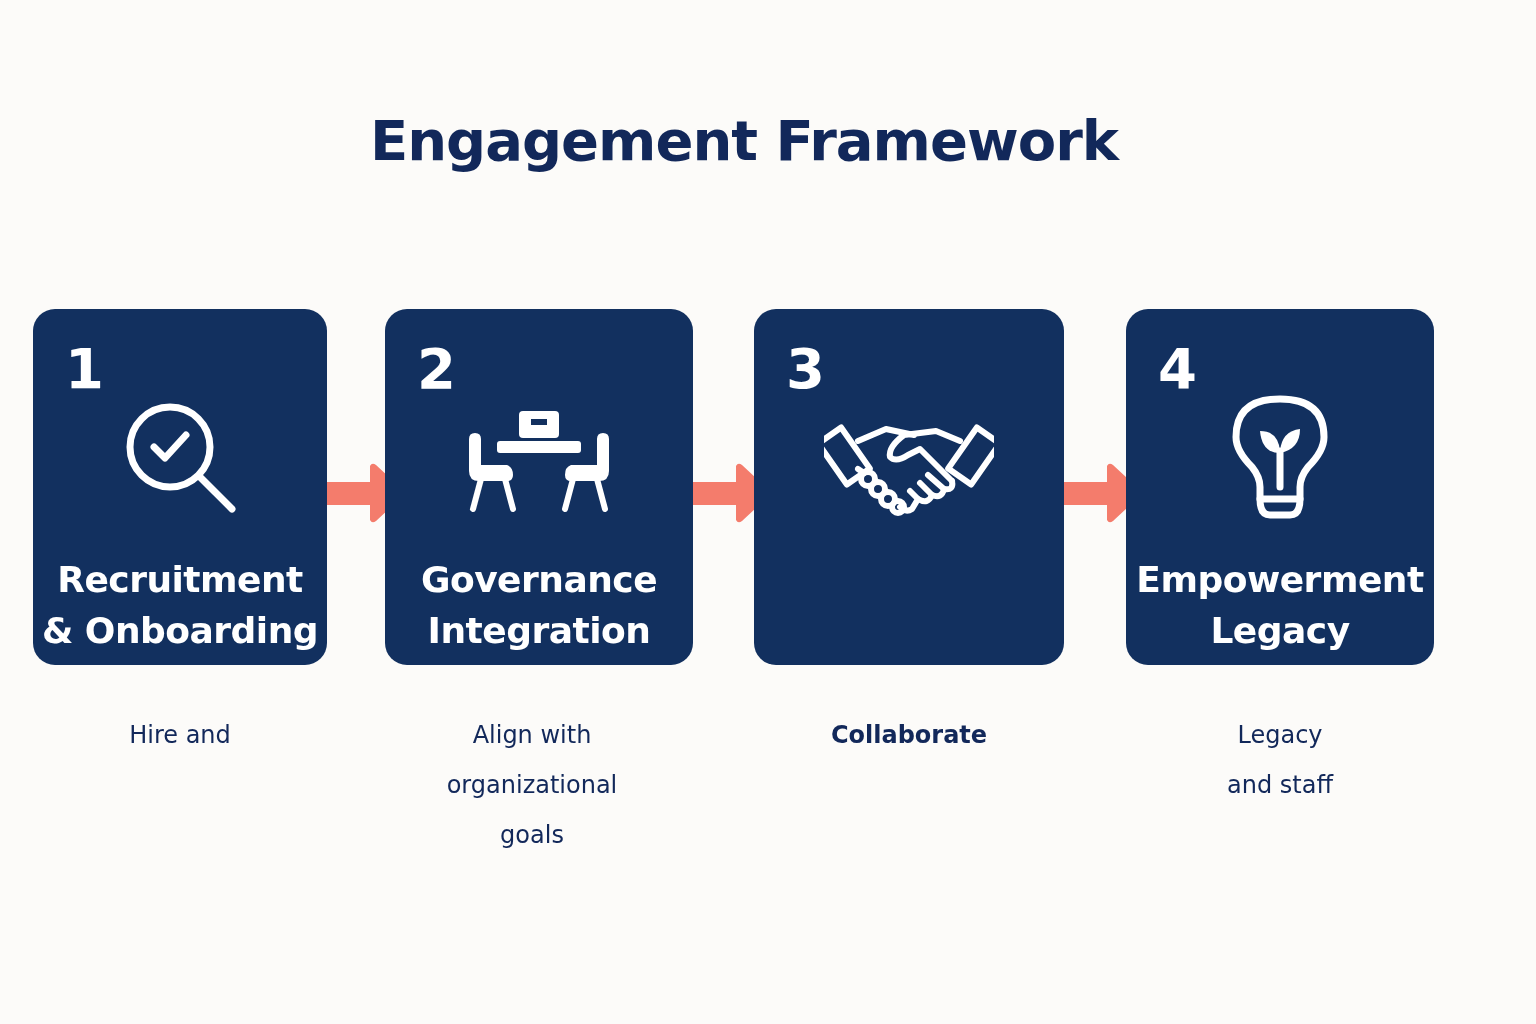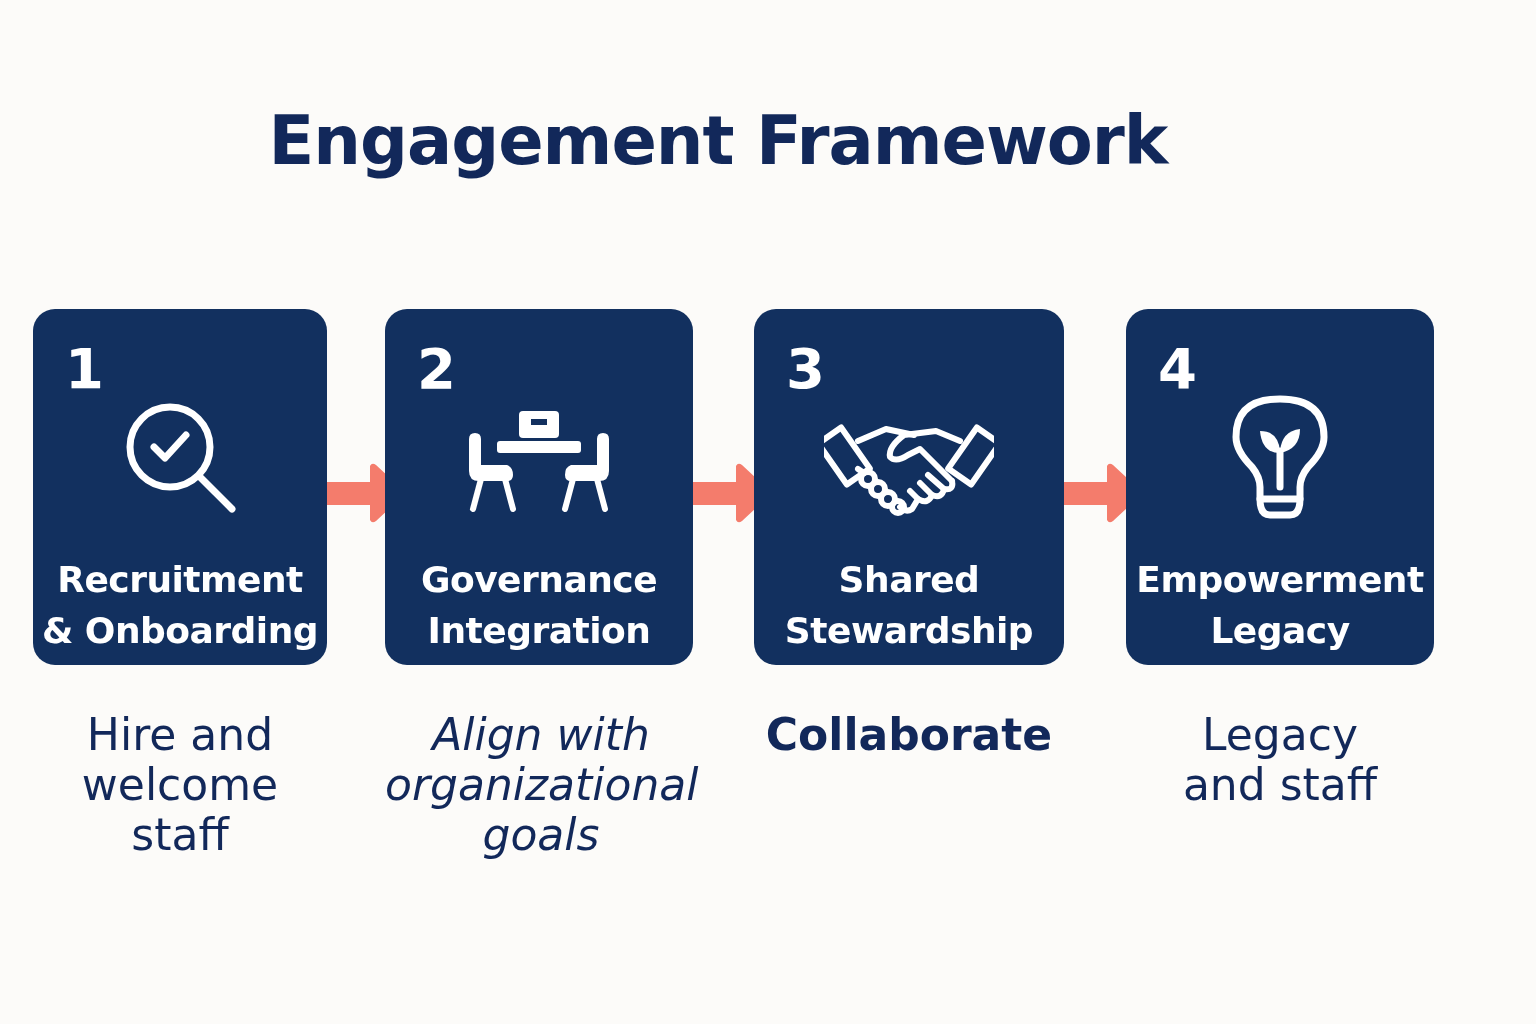--- a/index.html
+++ b/index.html
@@ -14,25 +14,26 @@
       overflow: hidden;
       font-family: "DejaVu Sans", "Liberation Sans", sans-serif;
       color: #12285a;
     }
     .title {
       position: absolute;
       left: 0;
       top: 86px;
       width: 1436px;
       text-align: center;
-      font-size: 67px;
+      font-size: 56px;
       font-weight: bold;
       letter-spacing: -1px;
       color: #12285a;
       line-height: 110px;
+      padding-left: 26px;
     }
     .card {
       position: absolute;
       top: 309px;
       height: 356px;
       background: #12305f;
       border-radius: 22px;
       color: #ffffff;
       z-index: 2;
     }
@@ -61,21 +62,21 @@
       font-size: 36px;
       font-weight: bold;
       line-height: 51px;
       letter-spacing: -0.5px;
       margin-top: 15px;
     }
     .desc {
       position: absolute;
       top: 710px;
       text-align: center;
-      font-size: 44px;
+      font-size: 24px;
       line-height: 50px;
       color: #12285a;
     }
     .arrow {
       position: absolute;
       top: 462px;
       width: 80px;
       height: 62px;
       z-index: 1;
     }
@@ -137,24 +138,20 @@
       <path d="M120,80 Q118,90 108,86 L96,74"></path>
       <path d="M108,86 Q104,96 94,90 L86,82"></path>
       <path d="M94,90 L88,100 Q82,104 76,98"></path>
       <circle cx="44" cy="70" r="7"></circle>
       <circle cx="54" cy="80" r="7"></circle>
       <circle cx="64" cy="90" r="7"></circle>
       <circle cx="74" cy="98" r="6"></circle>
       <path d="M34,60 L40,64"></path>
     </g>
   </svg>
-  <div class="label">
-    <div>Shared</div>
-    <div>Stewardship</div>
-  </div>
 </div>
 
 <svg class="arrow" style="left:1063px;" viewBox="0 0 80 62">
   <path d="M0,20 L44,20 L44,4 Q46,0 50,3 L78,29 Q80,31 78,33 L50,59 Q46,62 44,58 L44,43 L0,43 Z" fill="#f47c6c"></path>
 </svg>
 
 <div class="card" style="left:1126px; width:308px;">
   <div class="num">4</div>
   <svg class="icon" viewBox="0 0 140 140" style="top:82px;">
     <g fill="none" stroke="#fff" stroke-width="7" stroke-linecap="round" stroke-linejoin="round">
@@ -166,23 +163,22 @@
     <path d="M70,60 Q72,40 90,38 Q90,58 70,62 Z" fill="#fff"></path>
   </svg>
   <div class="label">
     <div>Empowerment</div>
     <div>Legacy</div>
   </div>
 </div>
 
 <div class="desc" style="left:33px; width:294px;">
   <div>Hire and</div>
-  <div>welcome staff</div>
 </div>
-<div class="desc" style="left:385px; width:312px;font-style:italic;">
+<div class="desc" style="left:376px; width:312px;">
   <div>Align with</div>
   <div>organizational</div>
   <div>goals</div>
 </div>
 <div class="desc" style="left:754px; width:310px;font-weight:bold;">
   <div>Collaborate</div>
 </div>
 <div class="desc" style="left:1126px; width:308px;">
   <div>Legacy</div>
   <div>and staff</div>

